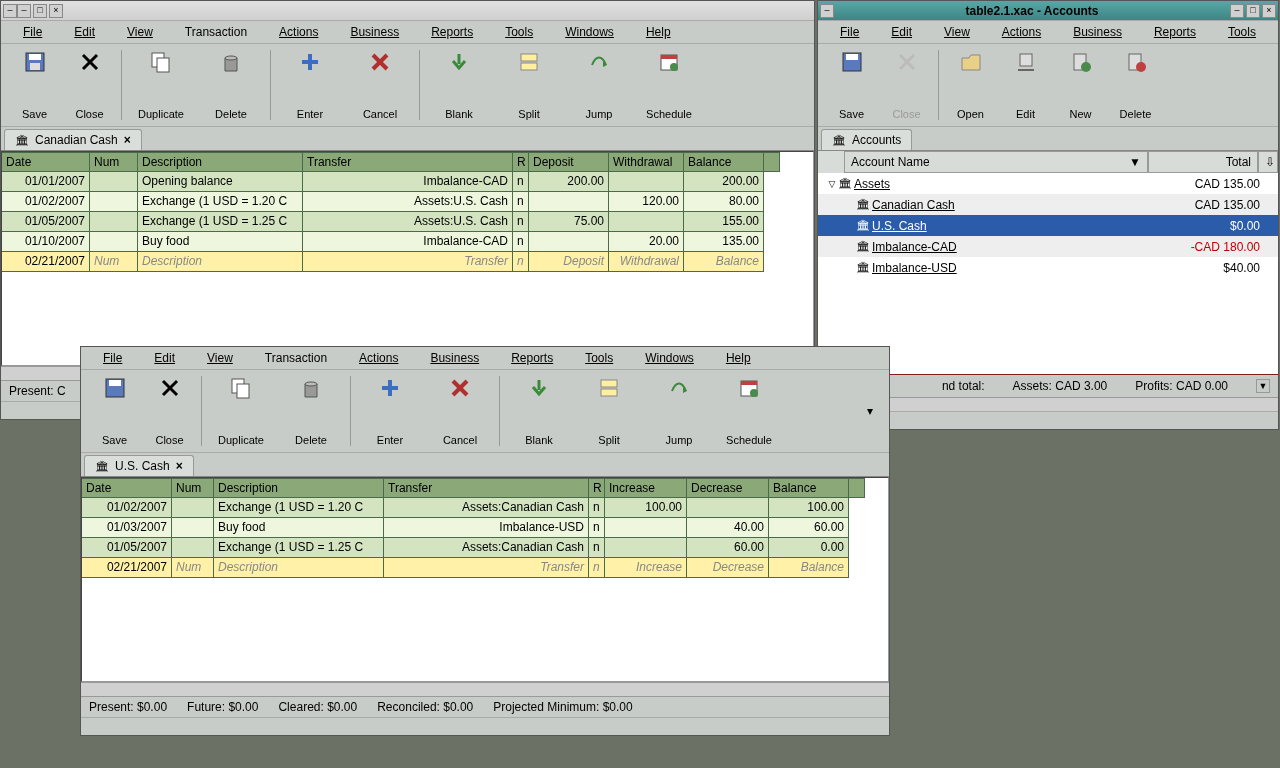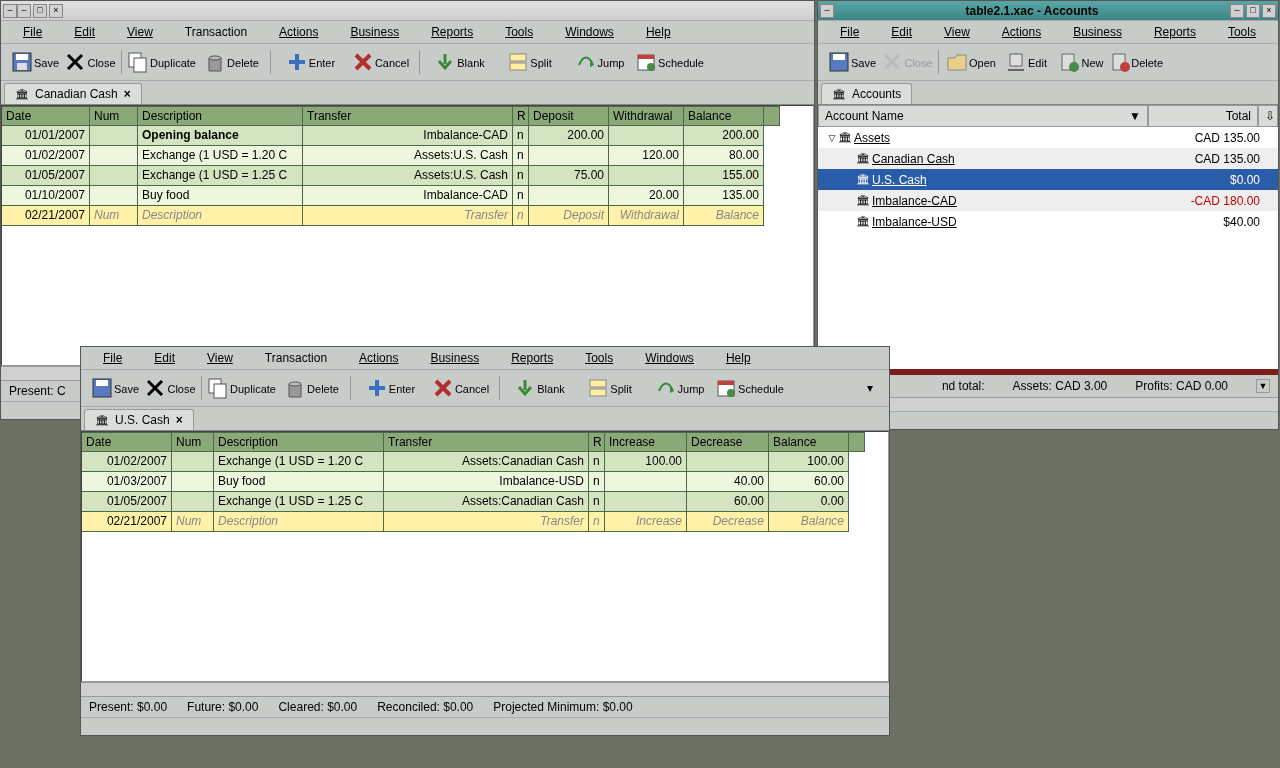--- a/index.html
+++ b/index.html
@@ -43,22 +43,22 @@
   .menubar {
     display:flex; gap:0; padding:2px 6px; border-bottom:1px solid #aaa; background:#c8ccc8;
   }
   .menubar span { padding:2px 8px; cursor:default; }
   .menubar .u { text-decoration: underline; }
   .toolbar {
     display:flex; align-items:flex-start; padding:4px 6px; border-bottom:1px solid #aaa;
     background:#c8ccc8; gap:0;
   }
   .tbtn {
-    display:flex; flex-direction:row; align-items:center; justify-content:center;
-    width:70px; padding:2px 0; cursor:default;
+    display:flex; flex-direction:column; align-items:center; justify-content:center;
+    width:70px; padding:2px 0; cursor:default;gap:32px;
   }
   .tbtn.narrow { width:55px;}
   .tbtn .icon { width:24px; height:24px; display:flex;align-items:center;justify-content:center; }
   .tbtn .lbl { font-size:11px; margin-top:2px; color:#000;}
   .tbtn.disabled .lbl { color:#999; }
   .vsep { width:1px; background:#999; margin:2px 4px; align-self:stretch;}
   .tabbar { display:flex; background:#c8ccc8; border-bottom:1px solid #888; padding-top:2px; }
   .tab {
     display:flex;align-items:center;gap:6px;padding:3px 10px;background:#dadeda;
     border:1px solid #999;border-bottom:none;margin-left:3px;border-radius:3px 3px 0 0;
@@ -98,21 +98,21 @@
   .arow { display:flex; align-items:center; height:21px; padding:0 4px;}
   .arow.alt { background:#eee; }
   .arow.sel { background:#2a5caa; color:#fff;}
   .arow .indent0{width:4px;} .arow .indent1{width:22px;}
   .arow .tri { width:12px; font-size:9px; text-align:center;}
   .arow .bank { width:14px; text-align:center; font-size:11px;}
   .arow .name { flex:1; padding-left:2px;text-decoration:underline;}
   .arow .val { width:100px; text-align:right; padding-right:14px;}
   .neg { color:#c00000; }
   .summary {
-    border-top:6px solid #7f1d1d; background:#c8ccc8; padding:4px 8px;
+    border-top:1px solid #7f1d1d; background:#c8ccc8; padding:4px 8px;
     display:flex;gap:28px;justify-content:flex-end;align-items:center;
   }
   .summary .arrow{width:14px;height:14px;border:1px solid #999;display:flex;align-items:center;justify-content:center;font-size:9px;}
   svg { display:block; }
 </style>
 </head>
 <body>
 
 <div class="window" style="left:0;top:0;width:815px;height:420px;">
   <div class="titlebar">
@@ -251,21 +251,21 @@
         <div class="hcell" style="width: 16px;">R</div>
         <div class="hcell" style="width: 80px;">Deposit</div>
         <div class="hcell" style="width: 75px;">Withdrawal</div>
         <div class="hcell" style="width: 80px;">Balance</div>
         <div class="hcell" style="width: 16px;"></div>
       </div>
     <div class="ledger-body" id="cad-body">
         <div class="drow g1">
           <div class="dcell r" style="width: 88px;">01/01/2007</div>
           <div class="dcell" style="width: 48px;"></div>
-          <div class="dcell" style="width: 165px; font-weight: bold;">Opening balance</div>
+          <div class="dcell" style="width: 165px;">Opening balance</div>
           <div class="dcell r" style="width: 210px;">Imbalance-CAD</div>
           <div class="dcell" style="width: 16px;">n</div>
           <div class="dcell r" style="width: 80px;">200.00</div>
           <div class="dcell r" style="width: 75px;"></div>
           <div class="dcell r" style="width: 80px;">200.00</div>
         </div>
         <div class="drow g2">
           <div class="dcell r" style="width: 88px;">01/02/2007</div>
           <div class="dcell" style="width: 48px;"></div>
           <div class="dcell" style="width: 165px;">Exchange (1 USD = 1.20 C</div>
@@ -392,21 +392,21 @@
       <div class="lbl">Delete</div>
     </div>
   </div>
   <div class="tabbar">
     <div class="tab">
       <span class="bank">🏛</span>
       <span>Accounts</span>
     </div>
   </div>
   <div class="acct-head">
-    <div class="ah" style="flex:1;display:flex;justify-content:space-between;">
+    <div class="ah" style="flex:1;display:flex;justify-content:space-between;margin-left:26px;">
       <span>Account Name</span>
         <span>▼</span>
     </div>
     <div class="ah" style="width:110px;text-align:right;">Total</div>
     <div class="ah" style="width:20px;text-align:center;">⇩</div>
   </div>
   <div class="acct-rows" id="acct-rows">
       <div class="arow">
         <div class="indent0"></div>
         <div class="tri">▽</div>

